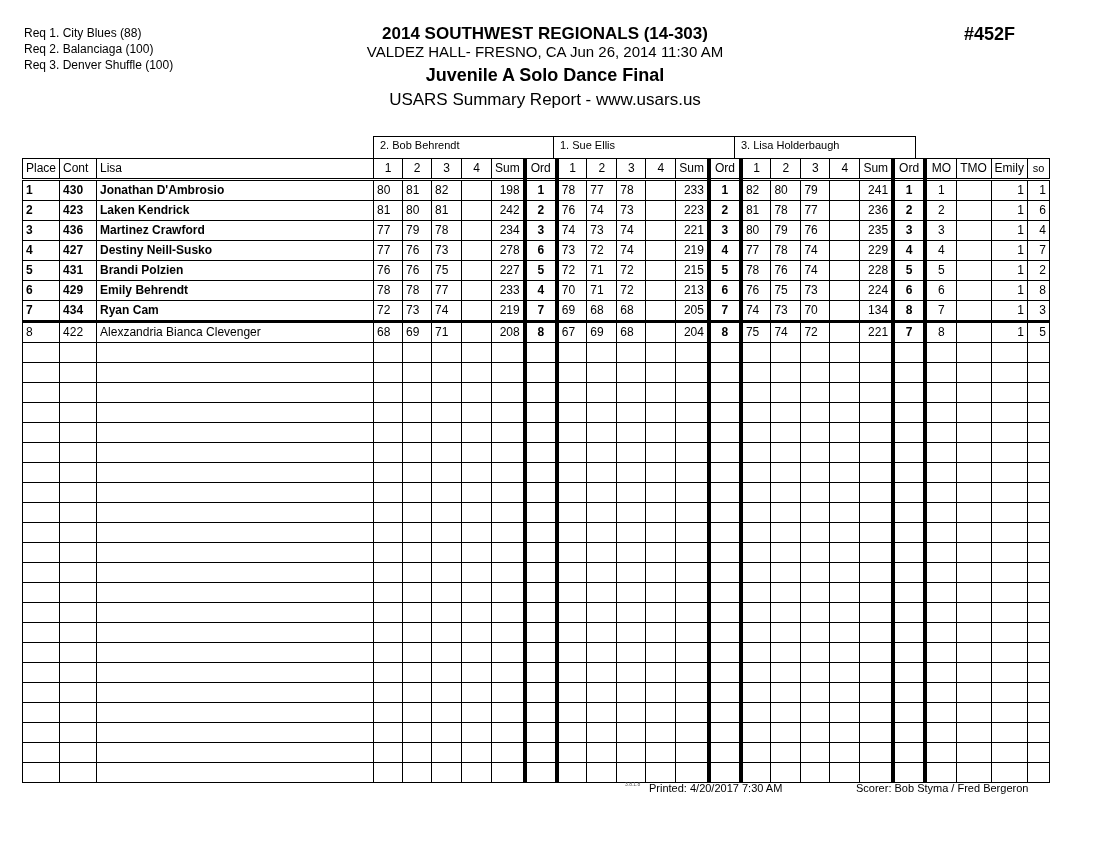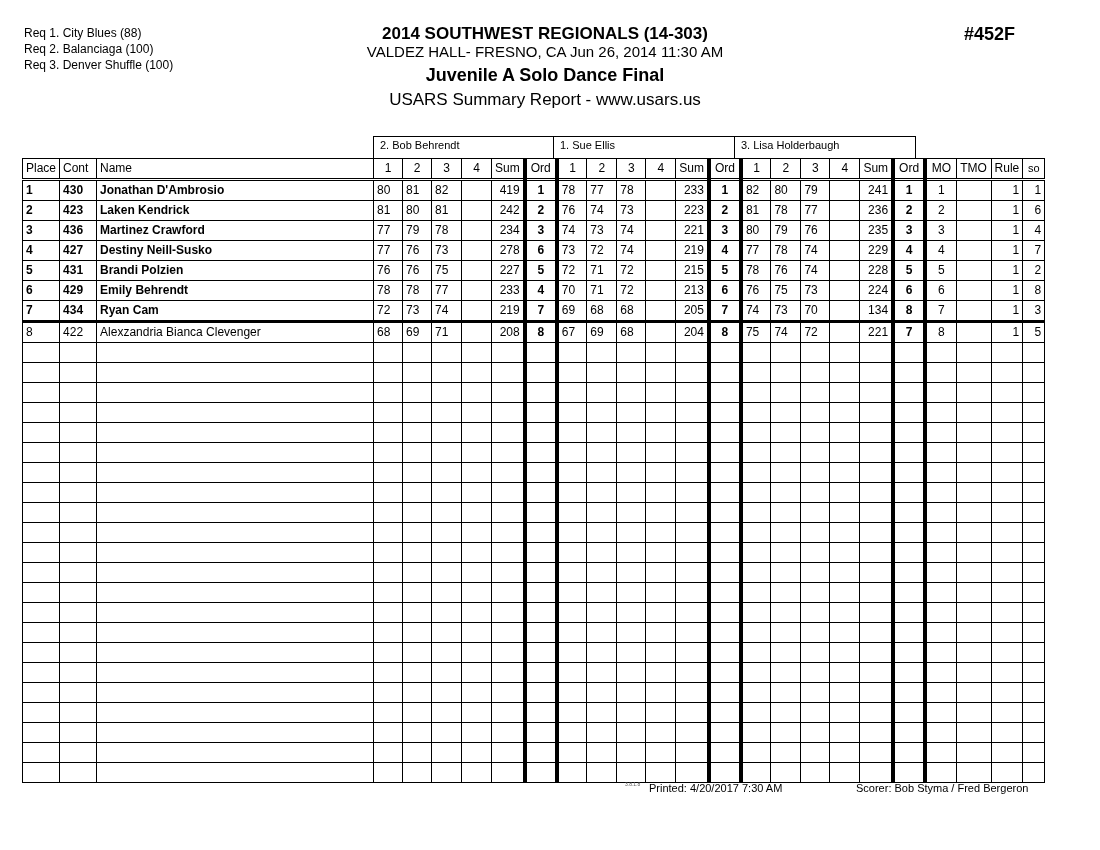--- a/index.html
+++ b/index.html
@@ -71,53 +71,53 @@
       <col style="width:32px">
     <col style="width:31px">
       <col style="width:35px">
       <col style="width:30px">
       <col style="width:22px">
   </colgroup>
   <tbody id="grid-body">
     <tr class="head">
       <td>Place</td>
       <td>Cont</td>
-      <td>Name</td>
+      <td>Lisa</td>
       <td class="c">1</td>
       <td class="c">2</td>
       <td class="c">3</td>
       <td class="c">4</td>
       <td class="r">Sum</td>
       <td class="c tl">Ord</td>
       <td class="c tl">1</td>
       <td class="c">2</td>
       <td class="c">3</td>
       <td class="c">4</td>
       <td class="r">Sum</td>
       <td class="c tl">Ord</td>
       <td class="c tl">1</td>
       <td class="c">2</td>
       <td class="c">3</td>
       <td class="c">4</td>
       <td class="r">Sum</td>
       <td class="c tl">Ord</td>
       <td class="c tl">MO</td>
       <td class="c">TMO</td>
-      <td class="c">Rule</td>
+      <td class="c">Emily</td>
       <td class="c" style="font-size:11px">so</td>
     </tr>
   <tr class="bold-row">
         <td class="pl">1</td>
         <td class="pl">430</td>
         <td class="nm">Jonathan D'Ambrosio</td>
         <td>80</td>
         <td>81</td>
         <td>82</td>
         <td></td>
-        <td class="r">419</td>
+        <td class="r">198</td>
         <td class="c b tl">1</td>
         <td class="tl">78</td>
         <td>77</td>
         <td>78</td>
         <td></td>
         <td class="r">233</td>
         <td class="c b tl">1</td>
         <td class="tl">82</td>
         <td>80</td>
         <td>79</td>

